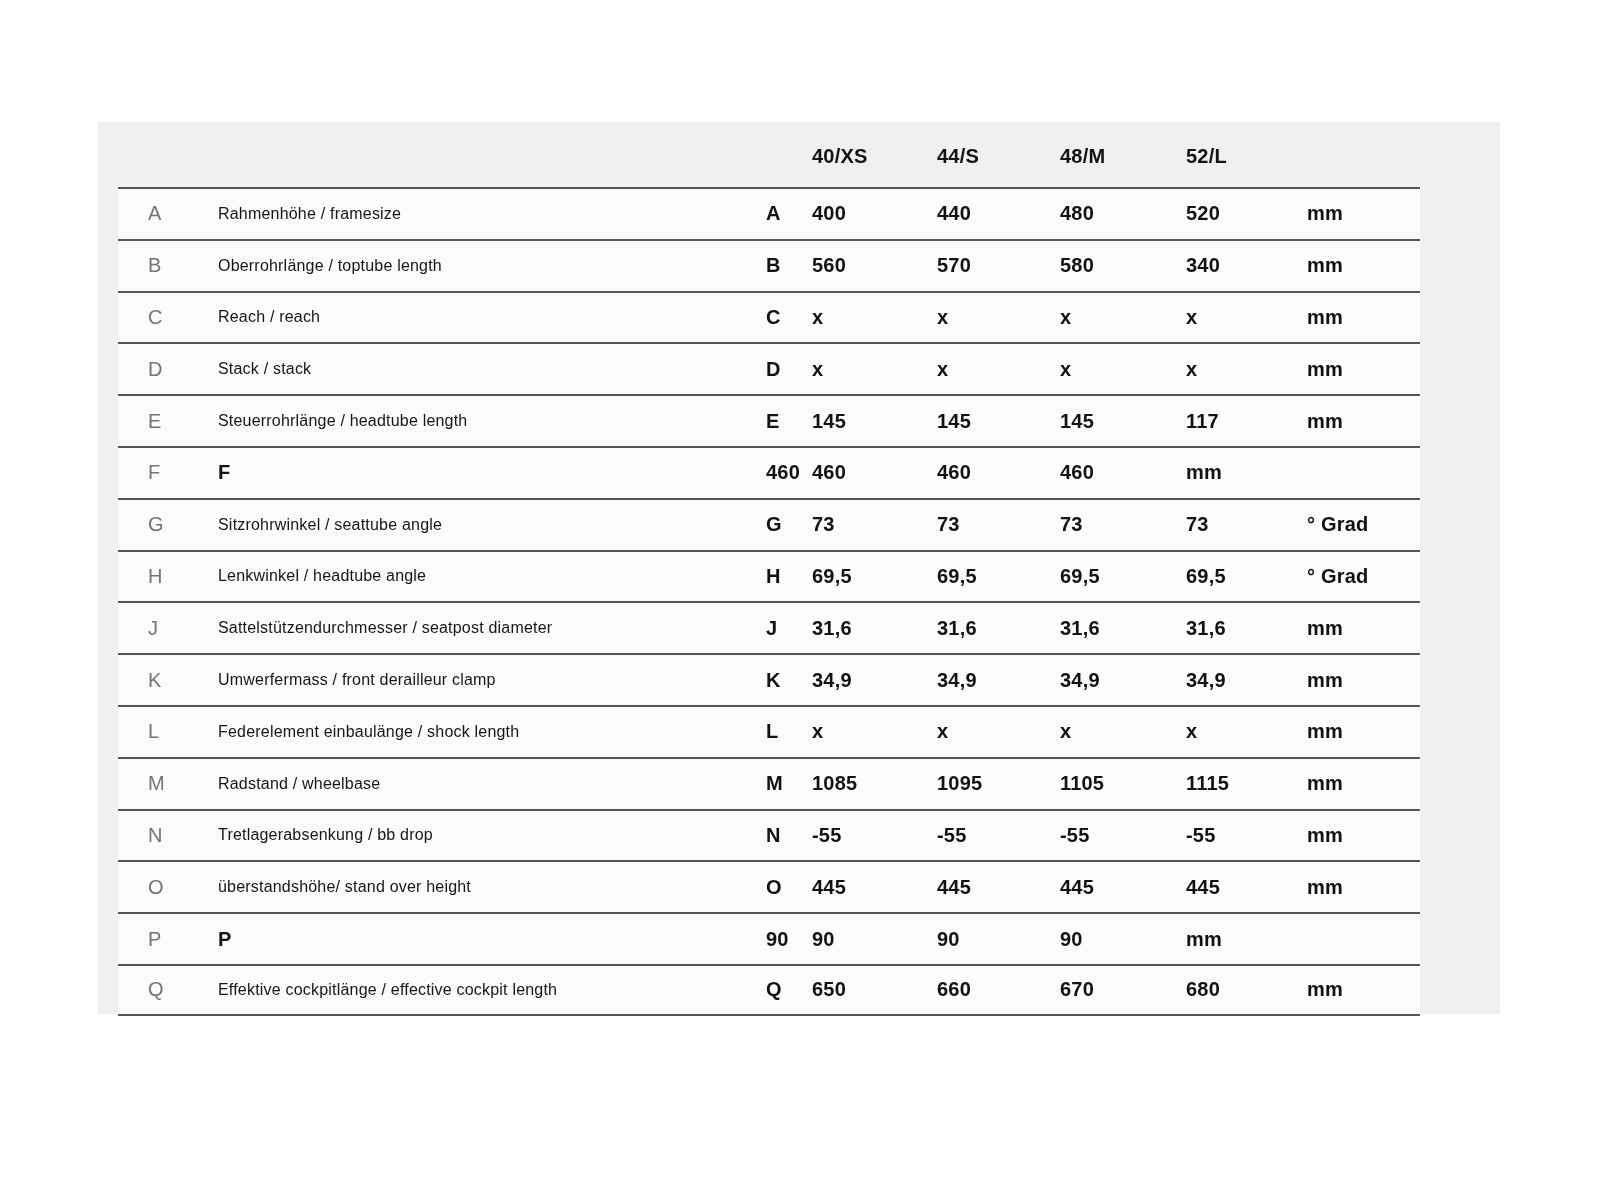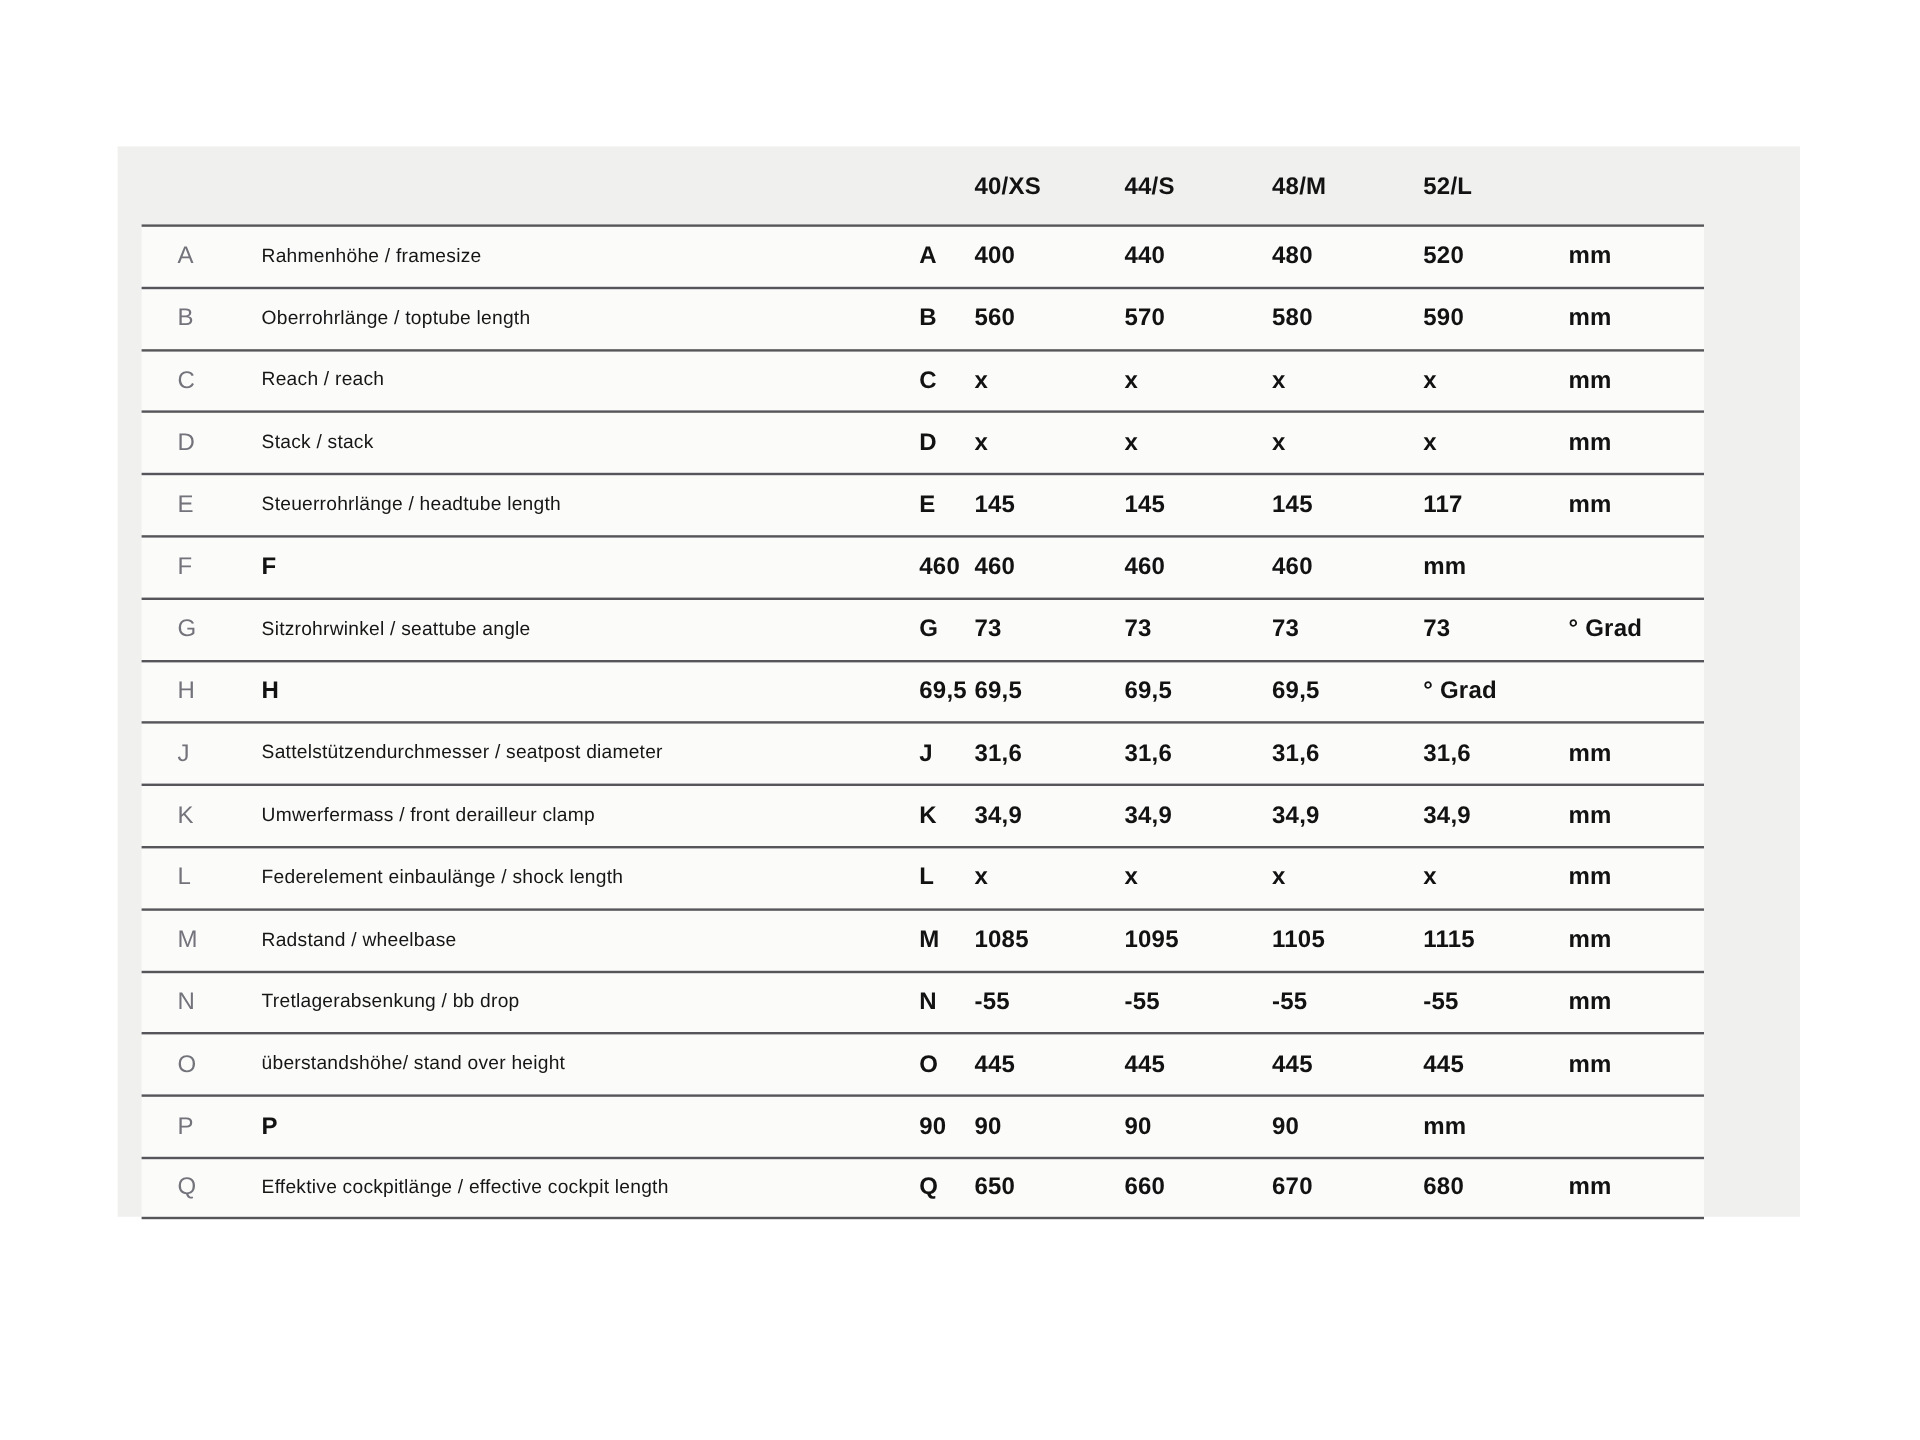--- a/index.html
+++ b/index.html
@@ -67,21 +67,21 @@
       <span class="c-unit">mm</span>
     </div>
 
     <div class="trow">
       <span class="c-letter">B</span>
       <span class="c-label">Oberrohrlänge / toptube length</span>
       <span class="c-letter2">B</span>
       <span class="c-val">560</span>
       <span class="c-val">570</span>
       <span class="c-val">580</span>
-      <span class="c-val">590</span>
+      <span class="c-val">340</span>
       <span class="c-unit">mm</span>
     </div>
 
     <div class="trow">
       <span class="c-letter">C</span>
       <span class="c-label">Reach / reach</span>
       <span class="c-letter2">C</span>
       <span class="c-val">x</span>
       <span class="c-val">x</span>
       <span class="c-val">x</span>
@@ -127,20 +127,21 @@
       <span class="c-letter2">G</span>
       <span class="c-val">73</span>
       <span class="c-val">73</span>
       <span class="c-val">73</span>
       <span class="c-val">73</span>
       <span class="c-unit">° Grad</span>
     </div>
 
     <div class="trow">
       <span class="c-letter">H</span>
+      <span class="c-label">Lenkwinkel / headtube angle</span>
       <span class="c-letter2">H</span>
       <span class="c-val">69,5</span>
       <span class="c-val">69,5</span>
       <span class="c-val">69,5</span>
       <span class="c-val">69,5</span>
       <span class="c-unit">° Grad</span>
     </div>
 
     <div class="trow">
       <span class="c-letter">J</span>

